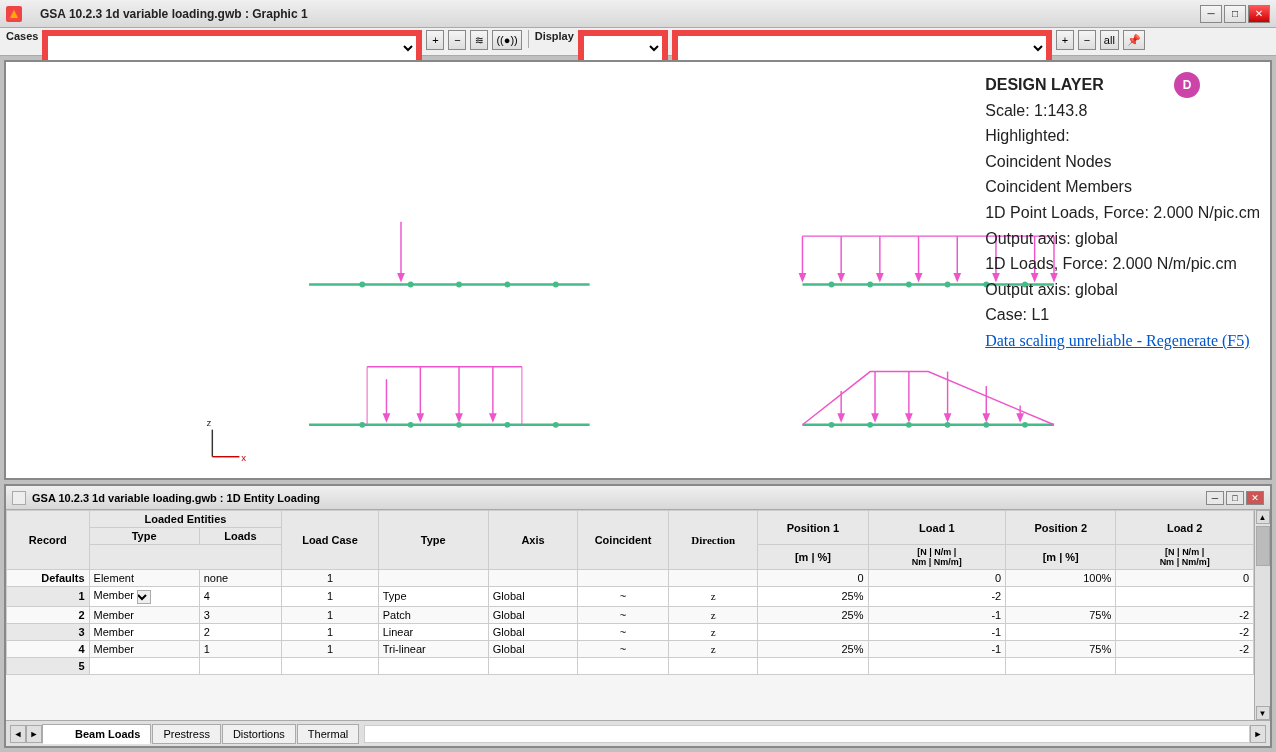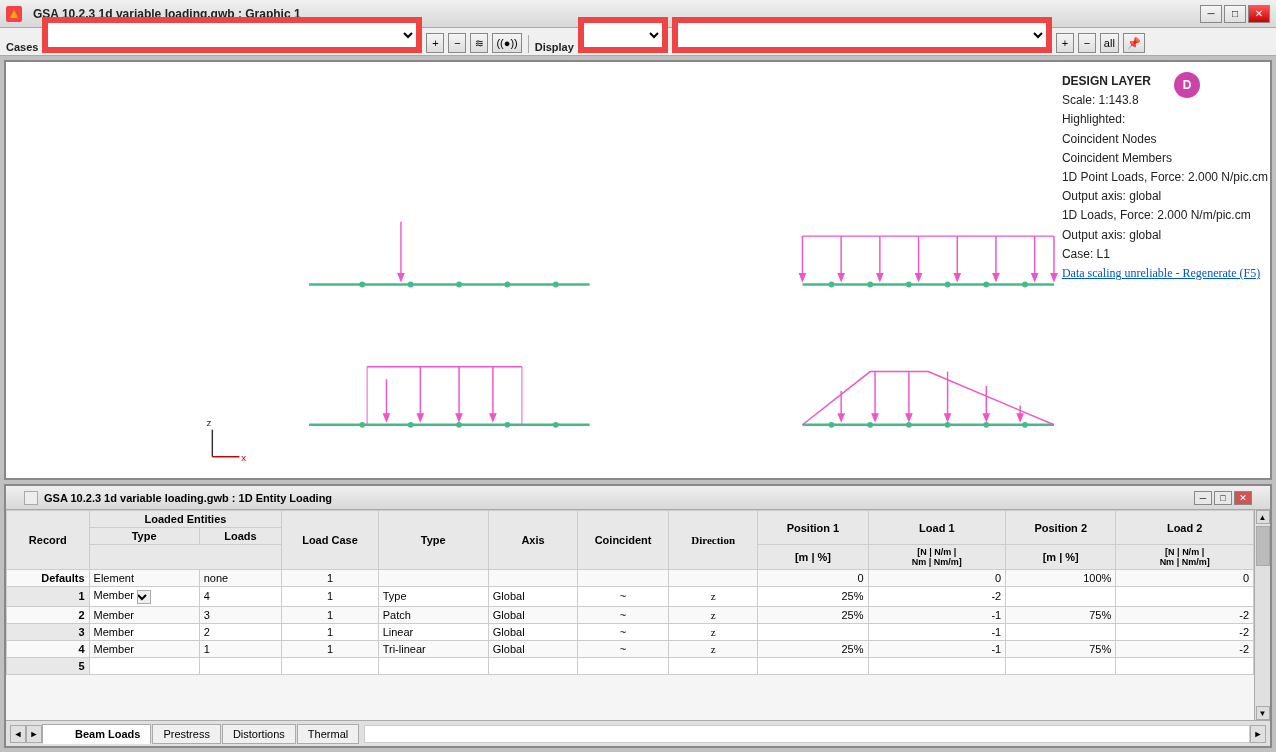--- a/index.html
+++ b/index.html
@@ -5,34 +5,34 @@
     * { box-sizing: border-box; margin: 0; padding: 0; }
     body { font-family: 'Segoe UI', Tahoma, Geneva, Verdana, sans-serif; font-size: 11px; background: #c0c0c0; width: 1276px; height: 752px; overflow: hidden; }
 
     
     .title-bar {
       display: flex; align-items: center; justify-content: space-between;
       background: linear-gradient(to bottom, #f0f0f0, #d8d8d8);
       border-bottom: 1px solid #aaa;
       padding: 4px 6px; height: 28px;
     }
-    .title-bar-left { display: flex; align-items: center; gap: 11px; }
+    .title-bar-left { display: flex; align-items: center; gap: 18px; }
     .title-bar-icon { width: 16px; height: 16px; background: #e44; border-radius: 2px; display: flex; align-items: center; justify-content: center; }
     .title-bar-icon svg { width: 14px; height: 14px; }
     .title-bar-title { font-size: 12px; font-weight: bold; color: #222; }
     .title-bar-controls { display: flex; gap: 2px; }
     .title-btn {
       width: 22px; height: 18px; border: 1px solid #888; background: linear-gradient(to bottom, #f5f5f5, #e0e0e0);
       cursor: pointer; display: flex; align-items: center; justify-content: center; font-size: 10px;
     }
     .title-btn.close { background: linear-gradient(to bottom, #f55, #c00); color: white; }
 
     
     .toolbar {
-      display: flex; align-items: flex-end; gap: 4px;
+      display: flex; align-items: flex-start; gap: 4px;
       background: #f0f0f0; border-bottom: 1px solid #aaa; padding: 2px 6px; height: 28px;
     }
     .toolbar-label { font-size: 11px; font-weight: bold; color: #222; }
     .toolbar-select {
       height: 24px; border: 6px solid #ef4444; background: white; font-size: 11px; padding: 12px 2px;
     }
     .toolbar-cases-select { width: 380px; }
     .toolbar-display-select { width: 90px; }
     .toolbar-all-select { width: 380px; }
     .toolbar-btn {
@@ -41,41 +41,41 @@
       cursor: pointer; font-size: 11px; padding: 0 3px; display: flex; align-items: center; justify-content: center;
     }
     .toolbar-separator { width: 1px; height: 18px; background: #aaa; margin: 0 2px; }
 
     
     .graphic-panel {
       background: white; border: 2px solid #888; margin: 4px;
       height: 420px; position: relative; overflow: hidden;
     }
     .legend-area {
-      position: absolute; right: 2px; top: 10px;
-      font-size: 12px; color: #222; line-height: 1.6;
+      position: absolute; right: 10px; top: 10px;
+      font-size: 16px; color: #222; line-height: 1.6;
     }
     .legend-area .legend-title { font-weight: bold; }
     .legend-area .legend-link { color: #0055cc; text-decoration: underline; cursor: pointer; font-family: Liberation Serif, serif; }
     .design-layer-circle {
       position: absolute; right: 70px; top: 10px;
       width: 26px; height: 26px; border-radius: 50%; background: #cc44aa;
       color: white; font-size: 12px; font-weight: bold;
       display: flex; align-items: center; justify-content: center;
     }
 
     
     .graphic-svg { width: 100%; height: 100%; }
 
     
     .bottom-window { background: #f5f5f5; border: 2px solid #888; margin: 0 4px 4px 4px; flex: 1; display: flex; flex-direction: column; }
     .bottom-title-bar {
       display: flex; align-items: center; justify-content: space-between;
       background: linear-gradient(to bottom, #f0f0f0, #d8d8d8);
-      border-bottom: 1px solid #aaa; padding: 3px 18px; height: 24px;
+      border-bottom: 1px solid #aaa; padding: 3px 6px; height: 24px;
     }
     .bottom-title-left { display: flex; align-items: center; gap: 6px; }
     .bottom-title-icon { width: 14px; height: 14px; background: #eee; border: 1px solid #aaa; }
     .bottom-title-text { font-size: 11px; font-weight: bold; }
     .bottom-title-controls { display: flex; gap: 2px; }
     .bottom-title-btn { width: 18px; height: 14px; border: 1px solid #888; background: #e8e8e8; font-size: 9px; cursor: pointer; display: flex; align-items: center; justify-content: center; }
     .data-table { border-collapse: collapse; width: 100%; font-size: 11px; }
     .data-table th, .data-table td {
       border: 1px solid #ccc; padding: 2px 4px; white-space: nowrap;
     }

